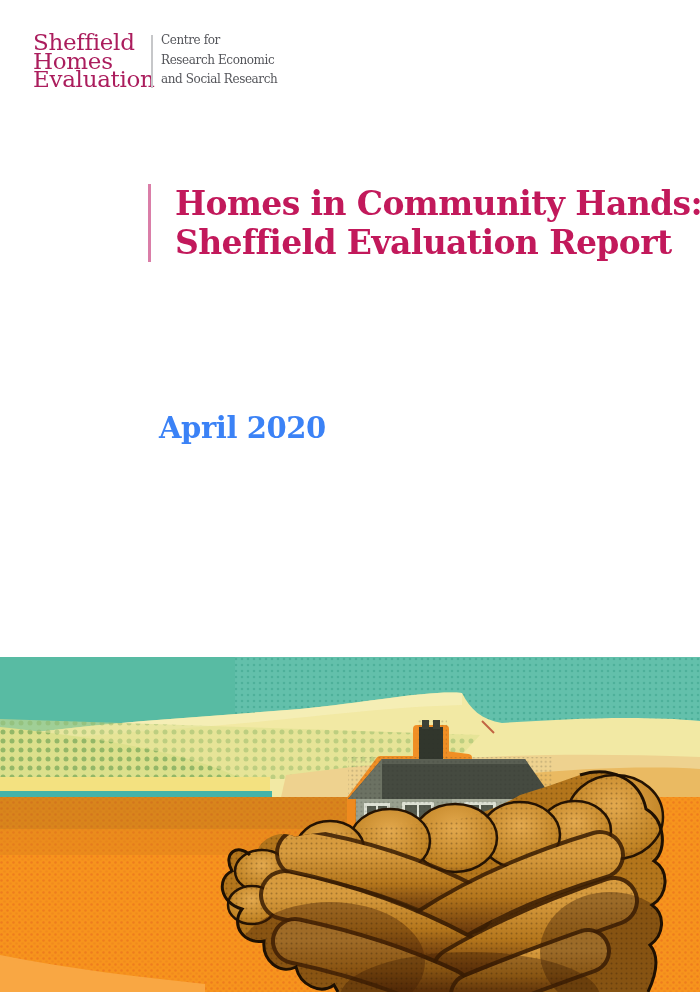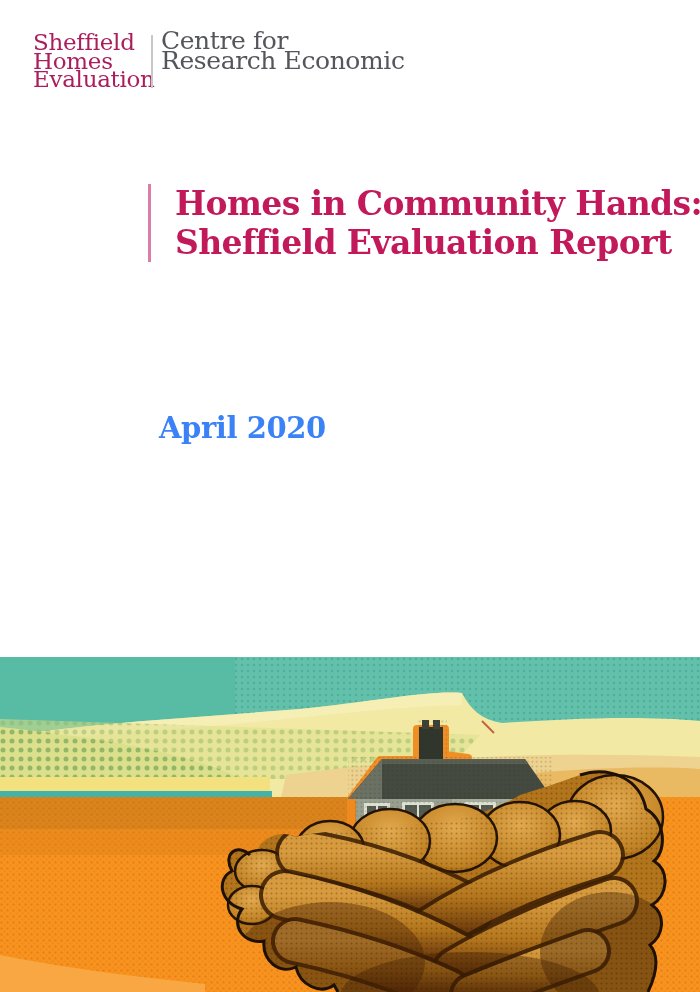--- a/index.html
+++ b/index.html
@@ -4,21 +4,21 @@
 <style>
   html,body{margin:0;padding:0;background:#ffffff;}
   .page{position:relative;width:700px;height:992px;background:#ffffff;overflow:hidden;
         font-family:"DejaVu Serif", serif;}
 
   
   .shu-logo{position:absolute;left:33px;top:33px;color:#ab1d5d;font-weight:normal;
             font-size:23px;line-height:18.5px;letter-spacing:-0.3px;}
   .logo-divider{position:absolute;left:151px;top:35px;width:2px;height:53px;background:#c6c7c9;}
   .centre-name{position:absolute;left:161px;top:31px;color:#55565b;
-               font-size:25px;line-height:19.5px;letter-spacing:-0.4px;}
+               font-size:12px;line-height:19.5px;letter-spacing:-0.4px;}
 
   
   .title-block{position:absolute;left:148px;top:184px;border-left:3px solid #da7ea8;
                padding-left:24px;}
   .title-line{font-size:33px;line-height:39px;font-weight:bold;color:#c2195b;
               letter-spacing:-0.6px;white-space:nowrap;}
 
   
   .report-date{position:absolute;left:159px;top:411px;font-size:29px;font-weight:bold;
                color:#3b82f6;letter-spacing:-0.4px;}
@@ -34,20 +34,21 @@
 
   <div class="shu-logo">
     <div>Sheffield</div>
     <div>Homes</div>
     <div>Evaluation</div>
   </div>
   <div class="logo-divider"></div>
   <div class="centre-name">
     <div>Centre for</div>
     <div>Research Economic</div>
+    <div>and Social Research</div>
   </div>
 
   <div class="title-block">
     <div class="title-line">Homes in Community Hands:</div>
     <div class="title-line">Sheffield Evaluation Report</div>
   </div>
 
   <div class="report-date">April 2020</div>
 
   <div class="illustration">

